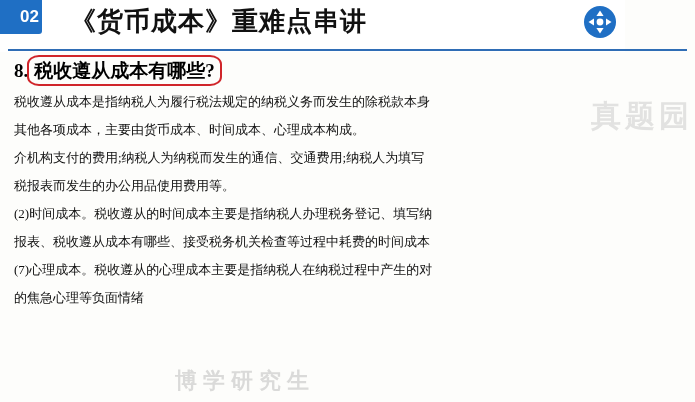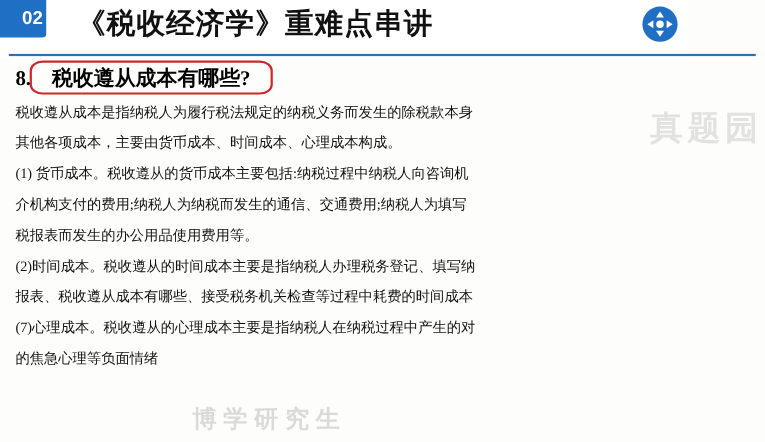--- a/index.html
+++ b/index.html
@@ -89,21 +89,21 @@
     margin: 0 0 4px 0;
     white-space: nowrap;
     letter-spacing: 0px;
   }
   .qtitle .num {
     margin-right: 2px;
   }
   .qtitle .highlight {
     position: relative;
     display: inline-block;
-    padding: 0 17px;
+    padding: 0 4px;
   }
   .qtitle .highlight::after {
     content: "";
     position: absolute;
     left: -3px;
     top: -3px;
     right: -3px;
     bottom: -2px;
     border: 2px solid #d0252a;
     border-radius: 12px/9px;
@@ -143,21 +143,21 @@
     color: rgba(120,120,120,0.26);
   }
 </style>
 </head>
 <body>
 
 <div id="page">
 
   <div id="header">
     <div id="corner-badge">02</div>
-    <div id="header-title">《税收经济学》重难点串讲</div>
+    <div id="header-title">《货币成本》重难点串讲</div>
     <div id="logo-mark">
       <svg width="34" height="34" viewBox="0 0 34 34" xmlns="http://www.w3.org/2000/svg">
         <circle cx="17" cy="17" r="16" fill="#1f6fc4"></circle>
         <g fill="#ffffff">
           <circle cx="17" cy="17" r="3.4"></circle>
           <path d="M17 5.5 L20.6 11 L13.4 11 Z"></path>
           <path d="M28.5 17 L23 20.6 L23 13.4 Z"></path>
           <path d="M17 28.5 L13.4 23 L20.6 23 Z"></path>
           <path d="M5.5 17 L11 13.4 L11 20.6 Z"></path>
         </g>
@@ -165,21 +165,20 @@
     </div>
     <div id="header-rule"></div>
   </div>
 
   <div id="content">
     <p class="qtitle">
       <span class="num">8.</span><span class="highlight">税收遵从成本有哪些?</span>
     </p>
     <p class="para">税收遵从成本是指纳税人为履行税法规定的纳税义务而发生的除税款本身</p>
     <p class="para">其他各项成本，主要由货币成本、时间成本、心理成本构成。</p>
-    <p class="para">(1) 货币成本。税收遵从的货币成本主要包括:纳税过程中纳税人向咨询机</p>
     <p class="para">介机构支付的费用;纳税人为纳税而发生的通信、交通费用;纳税人为填写</p>
     <p class="para">税报表而发生的办公用品使用费用等。</p>
     <p class="para">(2)时间成本。税收遵从的时间成本主要是指纳税人办理税务登记、填写纳</p>
     <p class="para">报表、税收遵从成本有哪些、接受税务机关检查等过程中耗费的时间成本</p>
     <p class="para">(7)心理成本。税收遵从的心理成本主要是指纳税人在纳税过程中产生的对</p>
     <p class="para">的焦急心理等负面情绪</p>
   </div>
 
   <div class="wm" id="wm-bottom">博学研究生</div>
   <div class="wm" id="wm-right">真题园</div>

